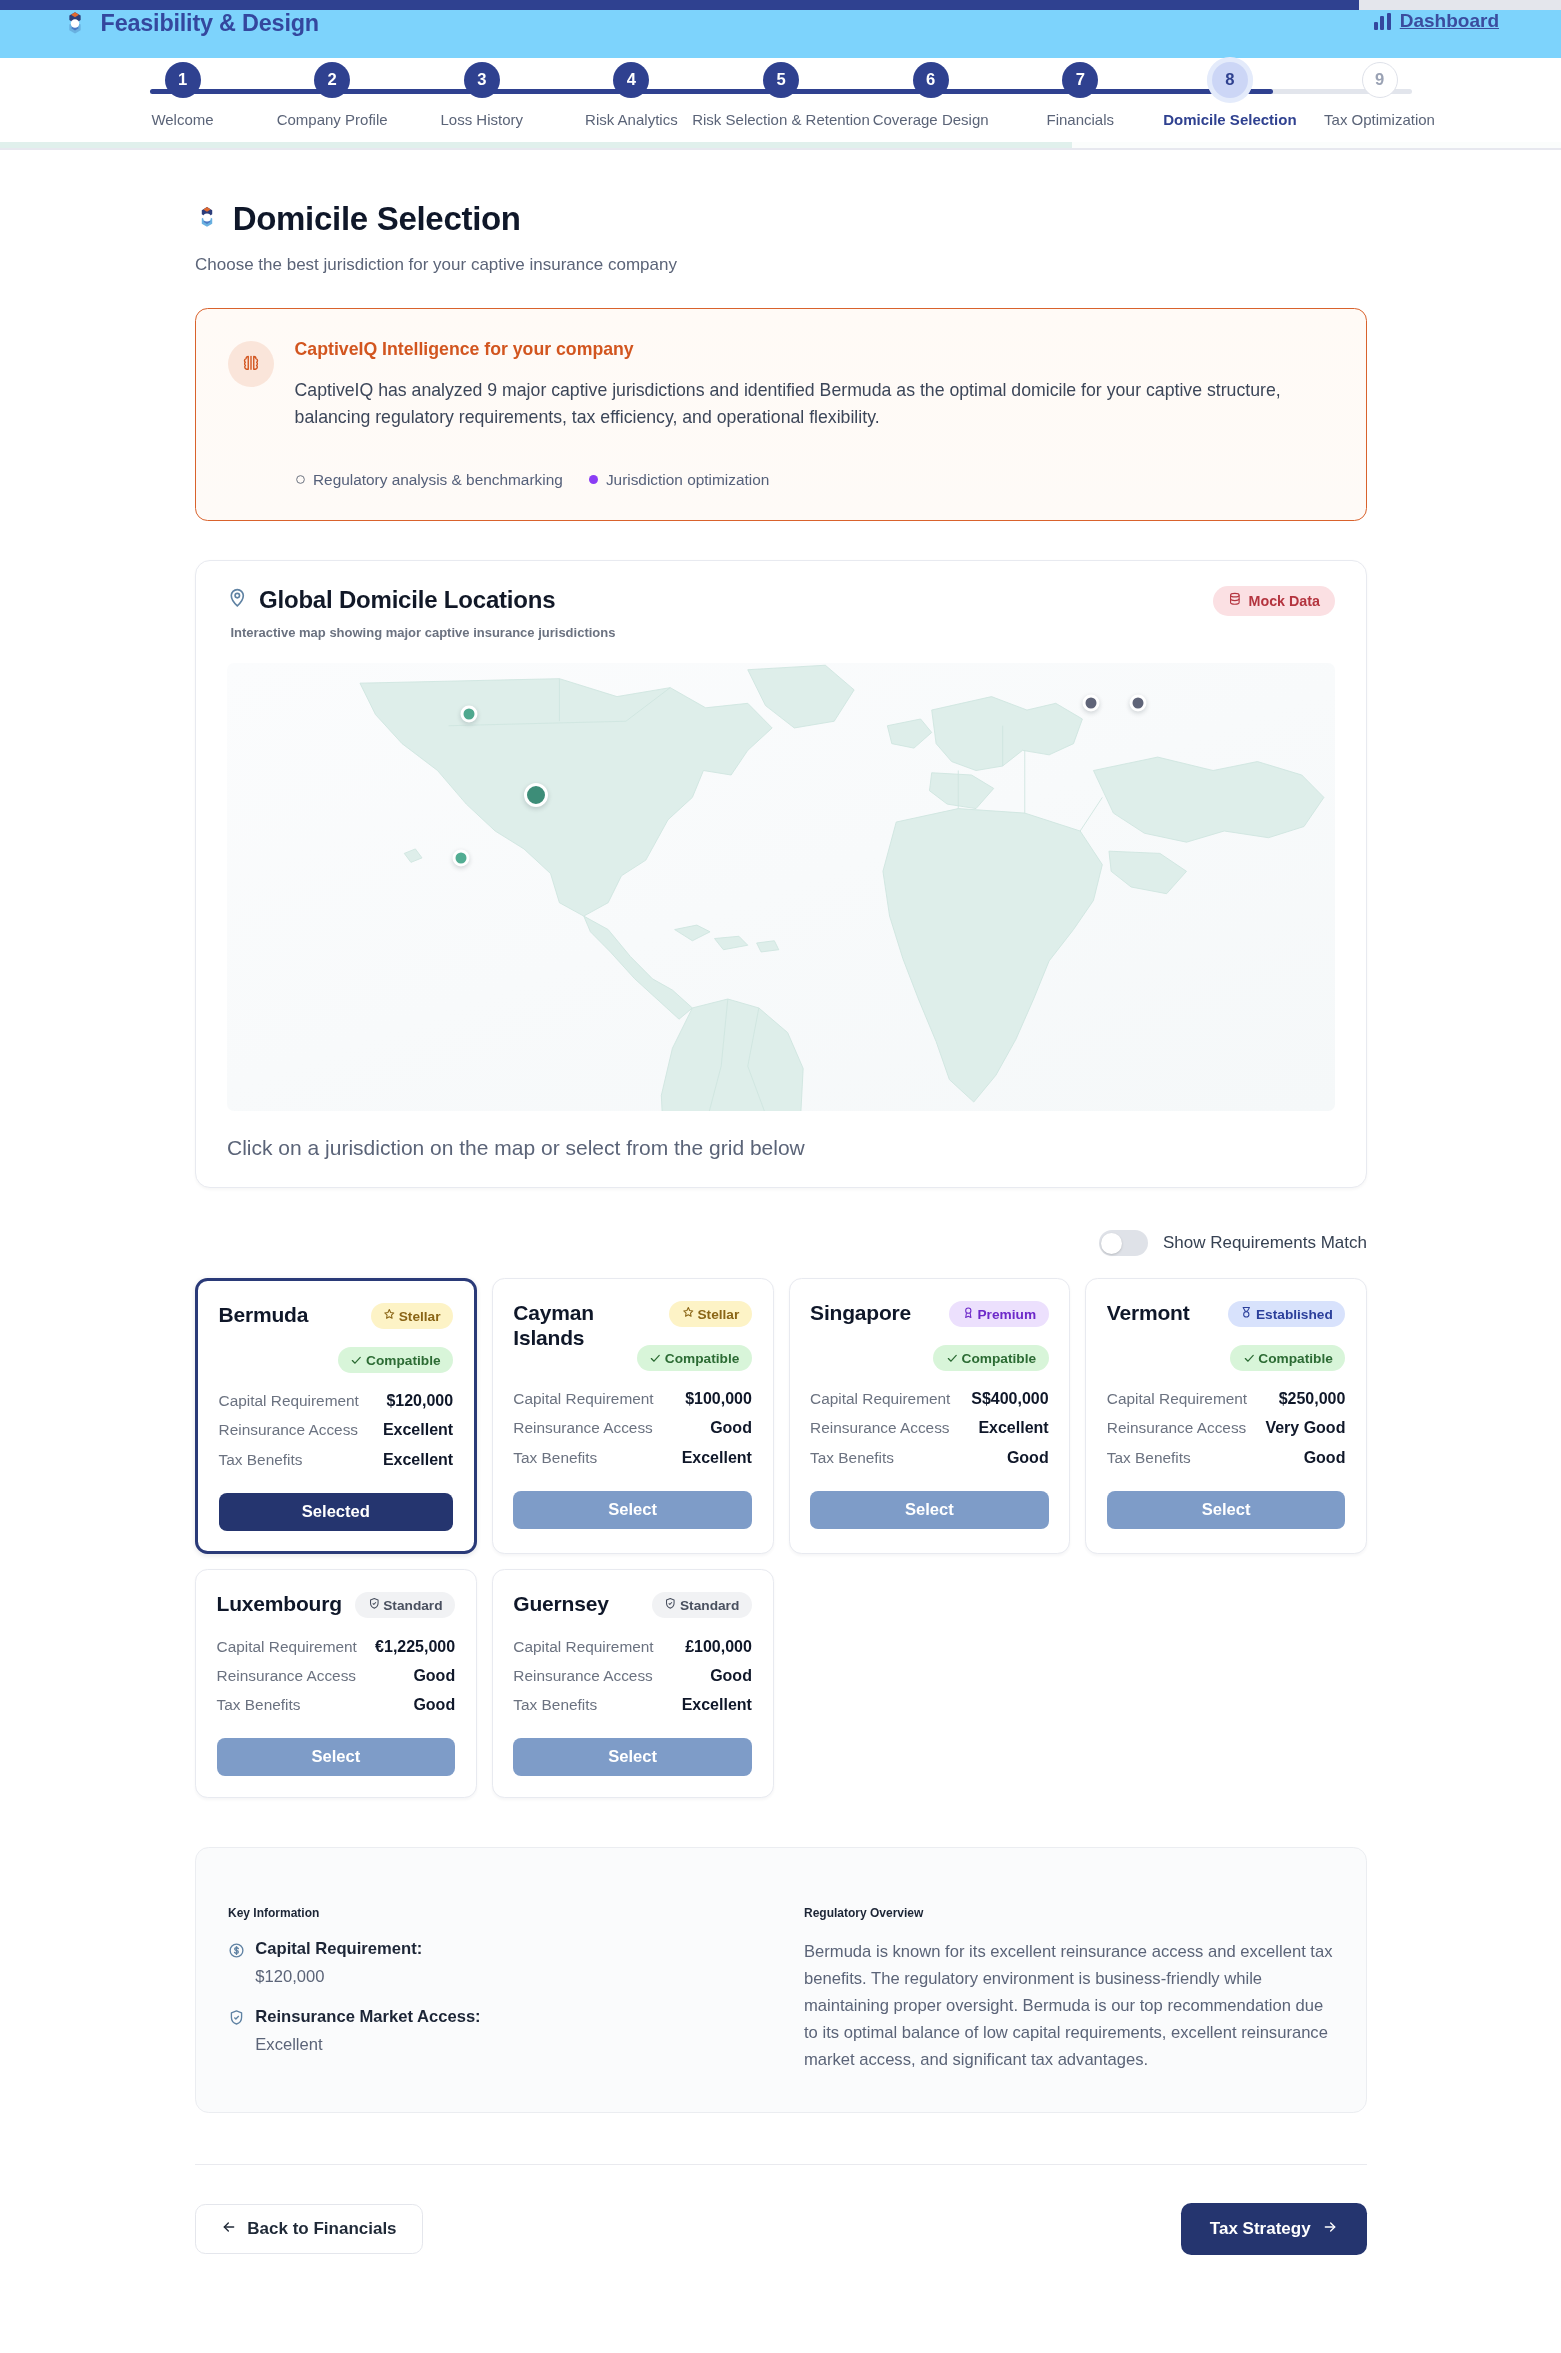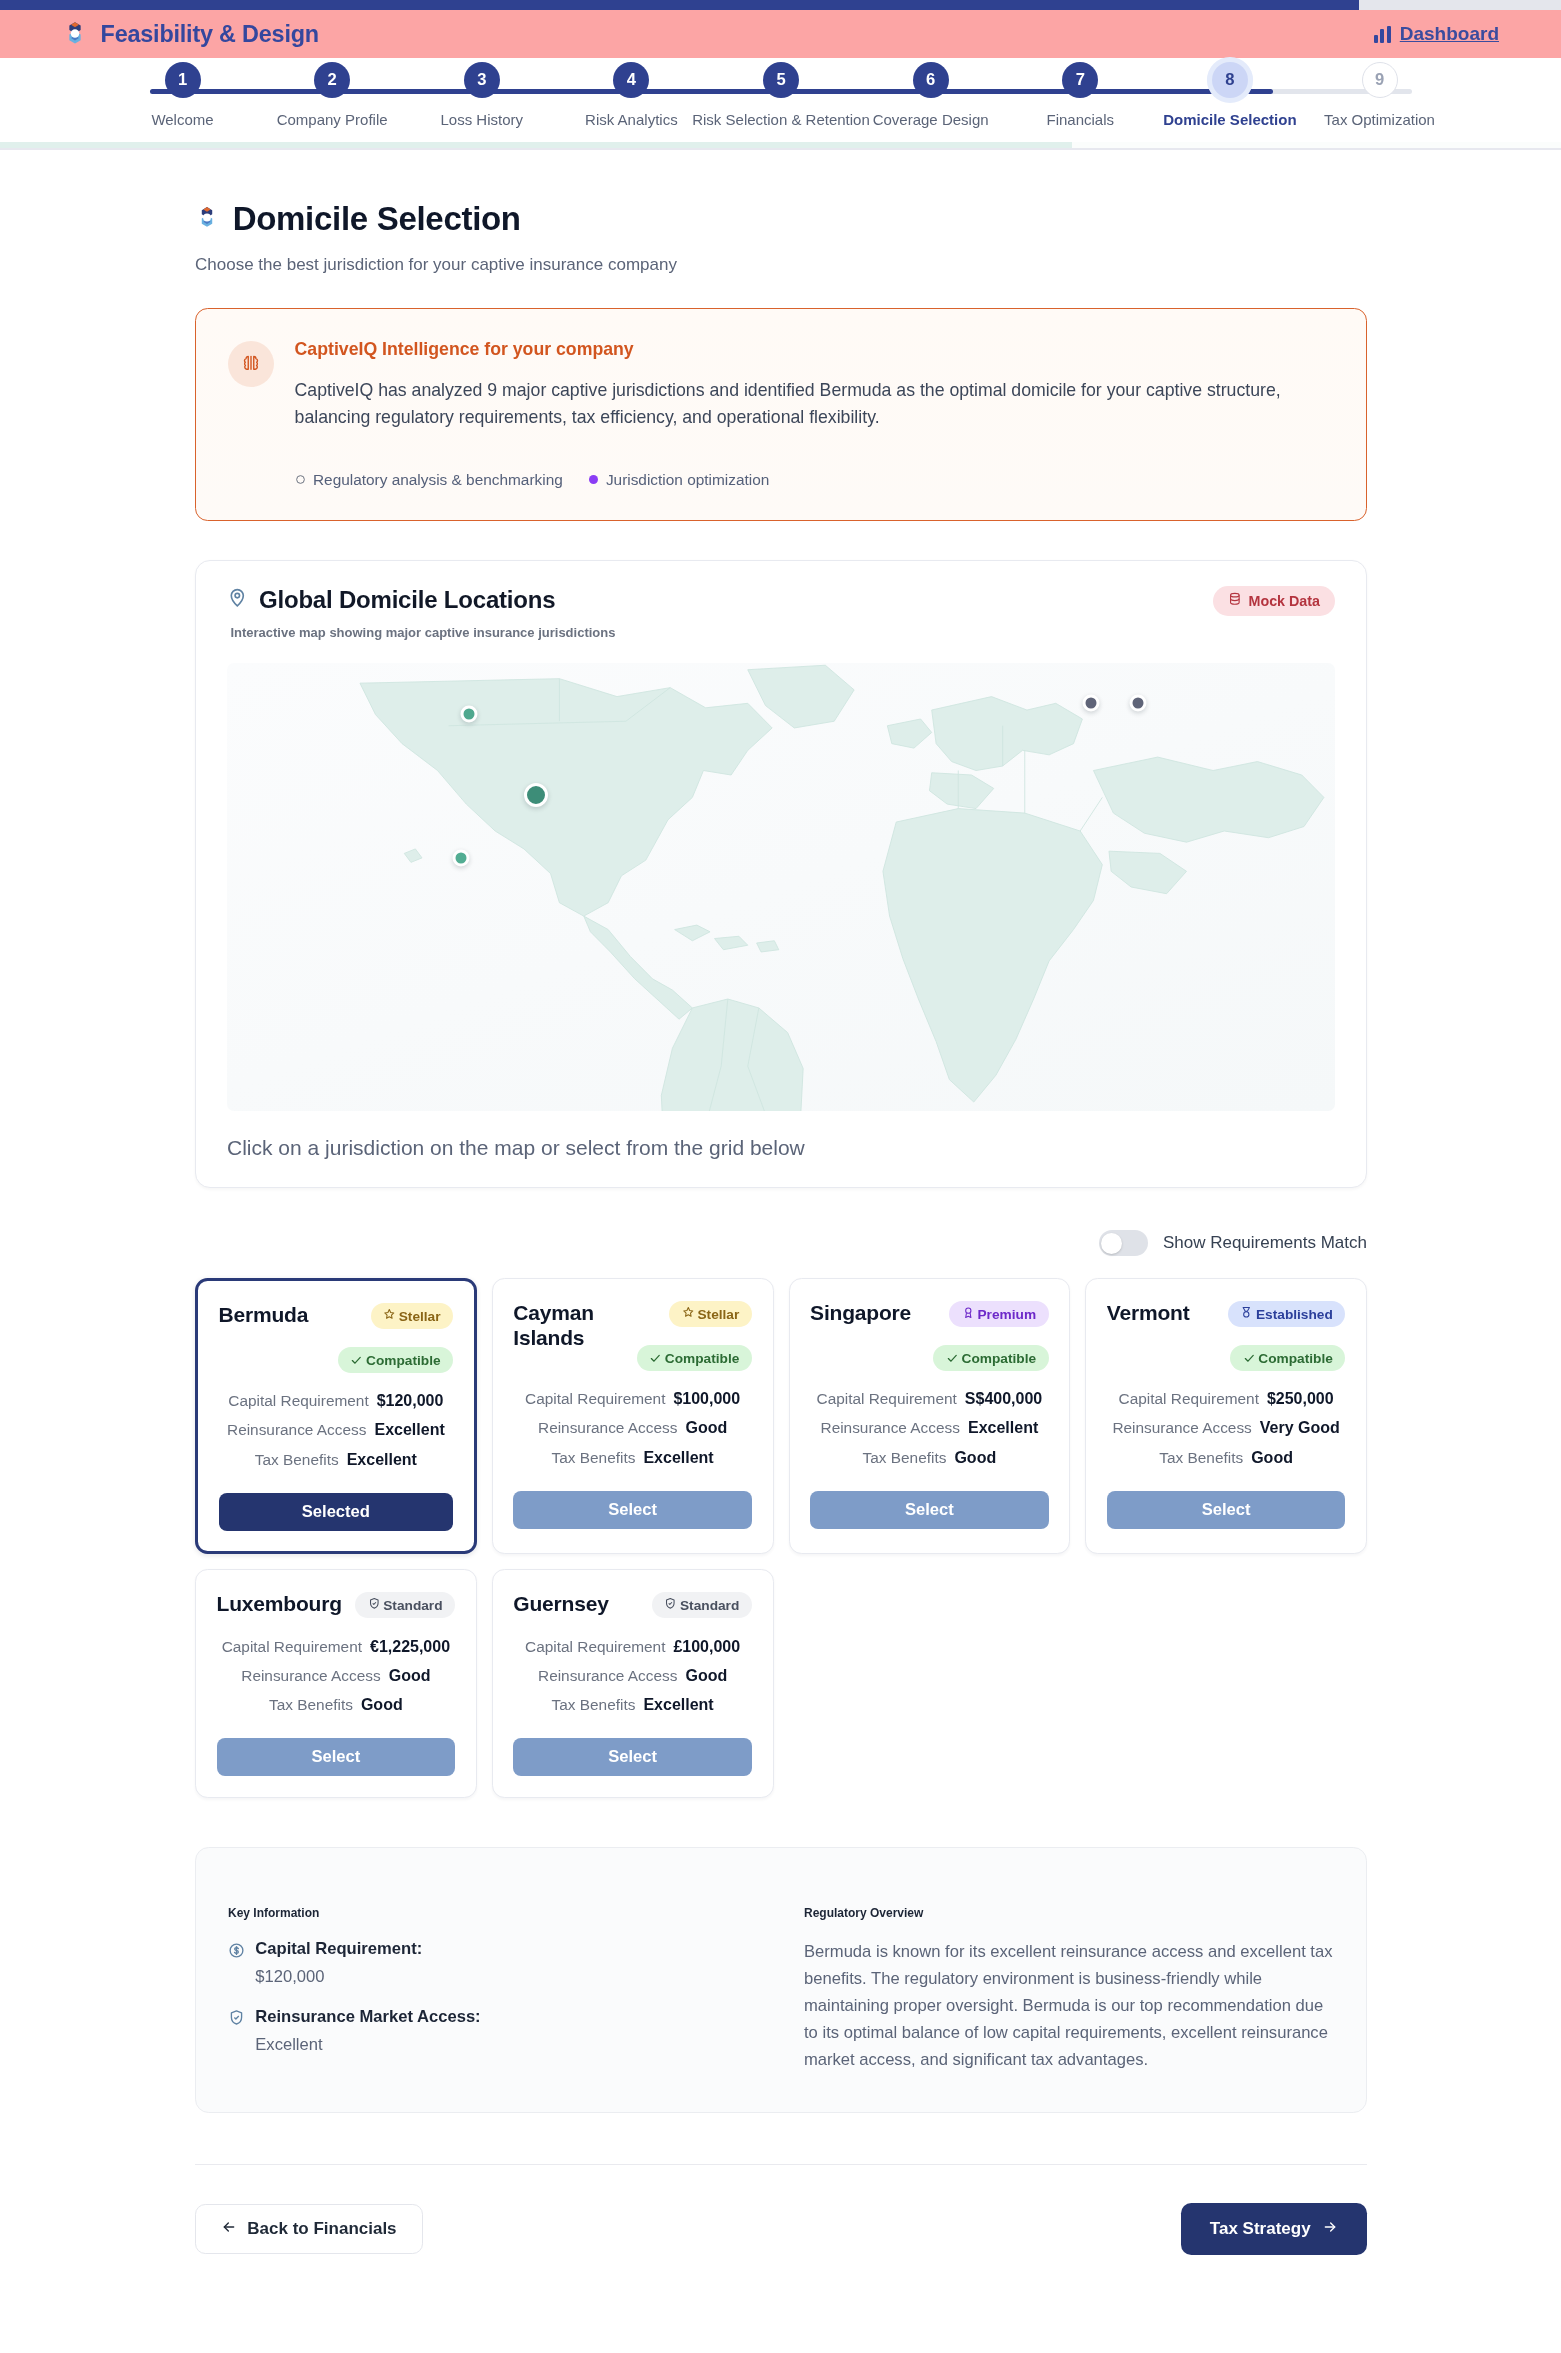--- a/index.html
+++ b/index.html
@@ -12,22 +12,22 @@
     -webkit-font-smoothing: antialiased;
   }
   .page { width: 1562px; min-height: 2354px; position: relative; background:#fff; }
 
   
   .topbar { position: relative; height: 10.3px; background: #e4e6ec; width: 100%; }
   .topbar-fill { position: absolute; left: 0; top: 0; bottom: 0; width: 86.8%; background: #2f4190; }
 
   
   .header {
-    height: 48px; display: flex; align-items: center; justify-content: space-between;
-    padding: 0 63px 0 62px; background: #fca5a5;
+    height: 48px; display: flex; align-items: flex-start; justify-content: space-between;
+    padding: 0 63px 0 62px; background: #7dd3fc;
   }
   .brand { display: flex; align-items: center; gap: 12.6px; }
   .brand-title { font-size: 23.4px; font-weight: 700; color: #34479e; letter-spacing: -0.2px; }
   .logo-mark { width: 26px; height: 26px; position: relative; flex: 0 0 auto; }
   .dash-link { display: flex; align-items: center; gap: 9.1px; color: #3b4c9e; font-size: 19px; font-weight: 600; }
   .dash-link .bars { display:flex; align-items: flex-end; gap: 2.3px; height: 17px; }
   .dash-link .bars i { display:block; width: 4px; background: #34479e; border-radius: 1.1px; }
   .dash-link .bars i:nth-child(1){ height: 8px; }
   .dash-link .bars i:nth-child(2){ height: 13.7px; }
   .dash-link .bars i:nth-child(3){ height: 17px; }
@@ -114,21 +114,21 @@
   .badges { display: flex; flex-direction: column; align-items: flex-end; gap: 6.3px; flex: 0 0 auto; }
   .badge {
     display: inline-flex; align-items: center; gap: 3px; border-radius: 571px;
     padding: 5.1px 12.6px; font-size: 13.7px; font-weight: 700; white-space: nowrap;
   }
   .badge.stellar { background: #fdf3c6; color: #8a6516; }
   .badge.premium { background: #ece0fd; color: #6d29c9; }
   .badge.established { background: #d8e2fc; color: #2b3f9b; }
   .badge.standard { background: #f1f2f4; color: #49505f; }
   .badge.compat { background: #d8f5d9; color: #2c6b34; margin-top: 12px; }
-  .rows { margin-top: 19.4px; display: flex; flex-direction: column; gap: 11.4px; align-items: center; }
+  .rows { margin-top: 19.4px; display: flex; flex-direction: column; gap: 11.4px; }
   .row { display: flex; justify-content: space-between; align-items: baseline; gap: 8px; }
   .rk { font-size: 15.4px; color: #6b7280; white-space: nowrap; }
   .rv { font-size: 16px; font-weight: 700; color: #0f1729; white-space: nowrap; }
   .dbtn {
     margin-top: auto; margin-top: 24px; height: 38px; border-radius: 8px; border: none;
     display: flex; align-items: center; justify-content: center; font-size: 16.6px; font-weight: 600;
     color: #ffffff; background: #7e9cc8; cursor: pointer; font-family: inherit;
   }
   .dbtn.is-selected { background: #25356f; font-weight: 700; }
 

